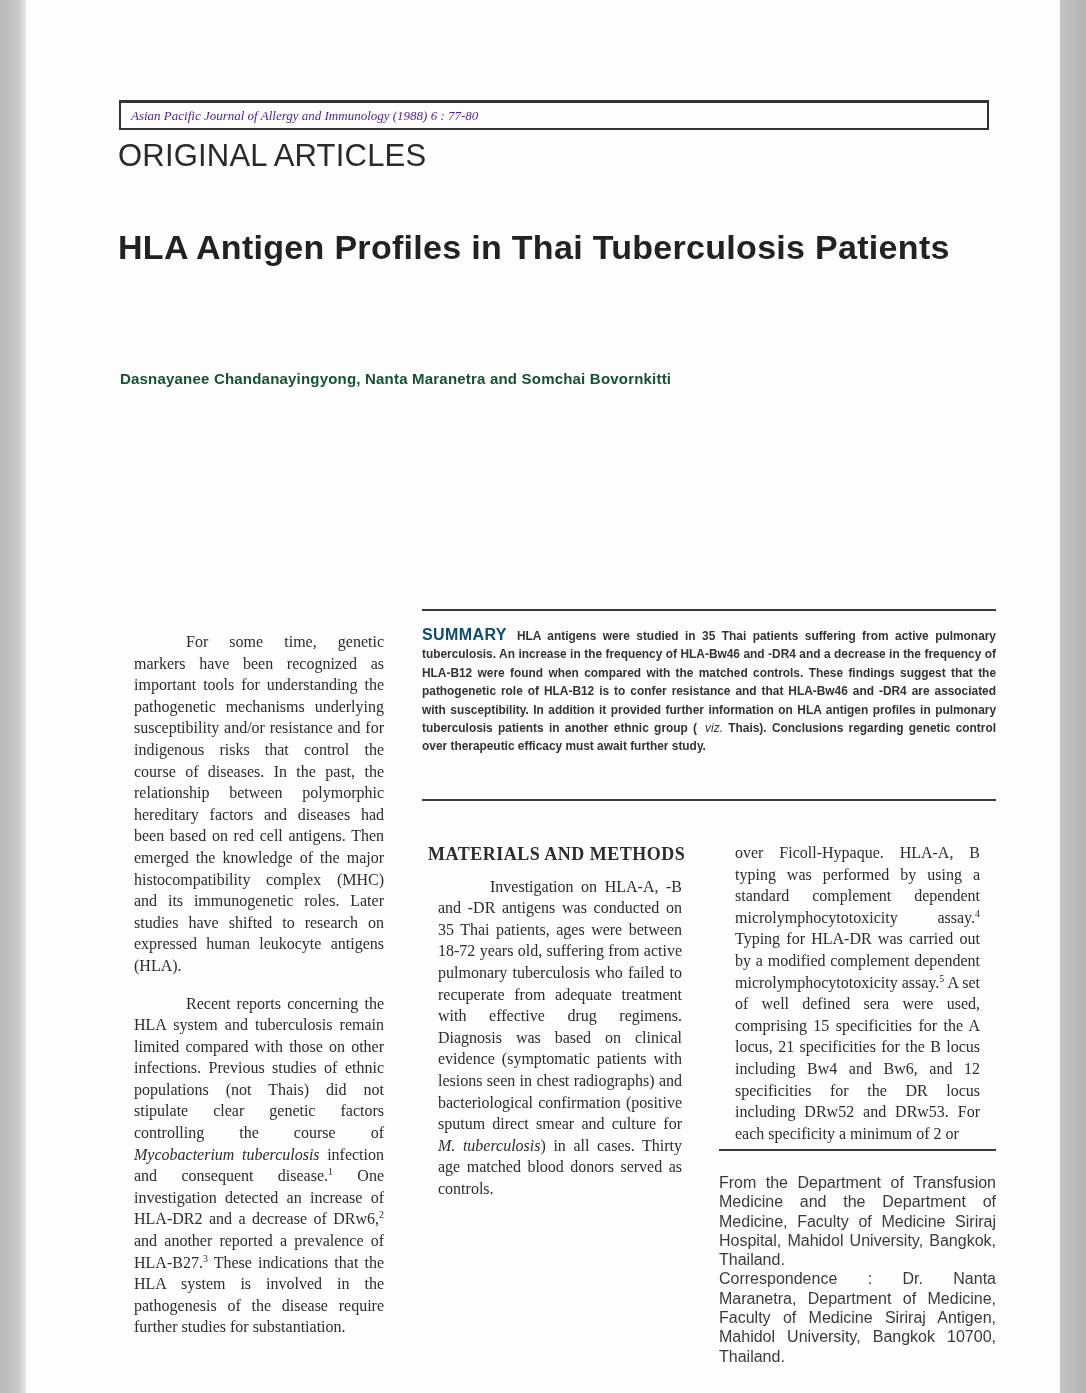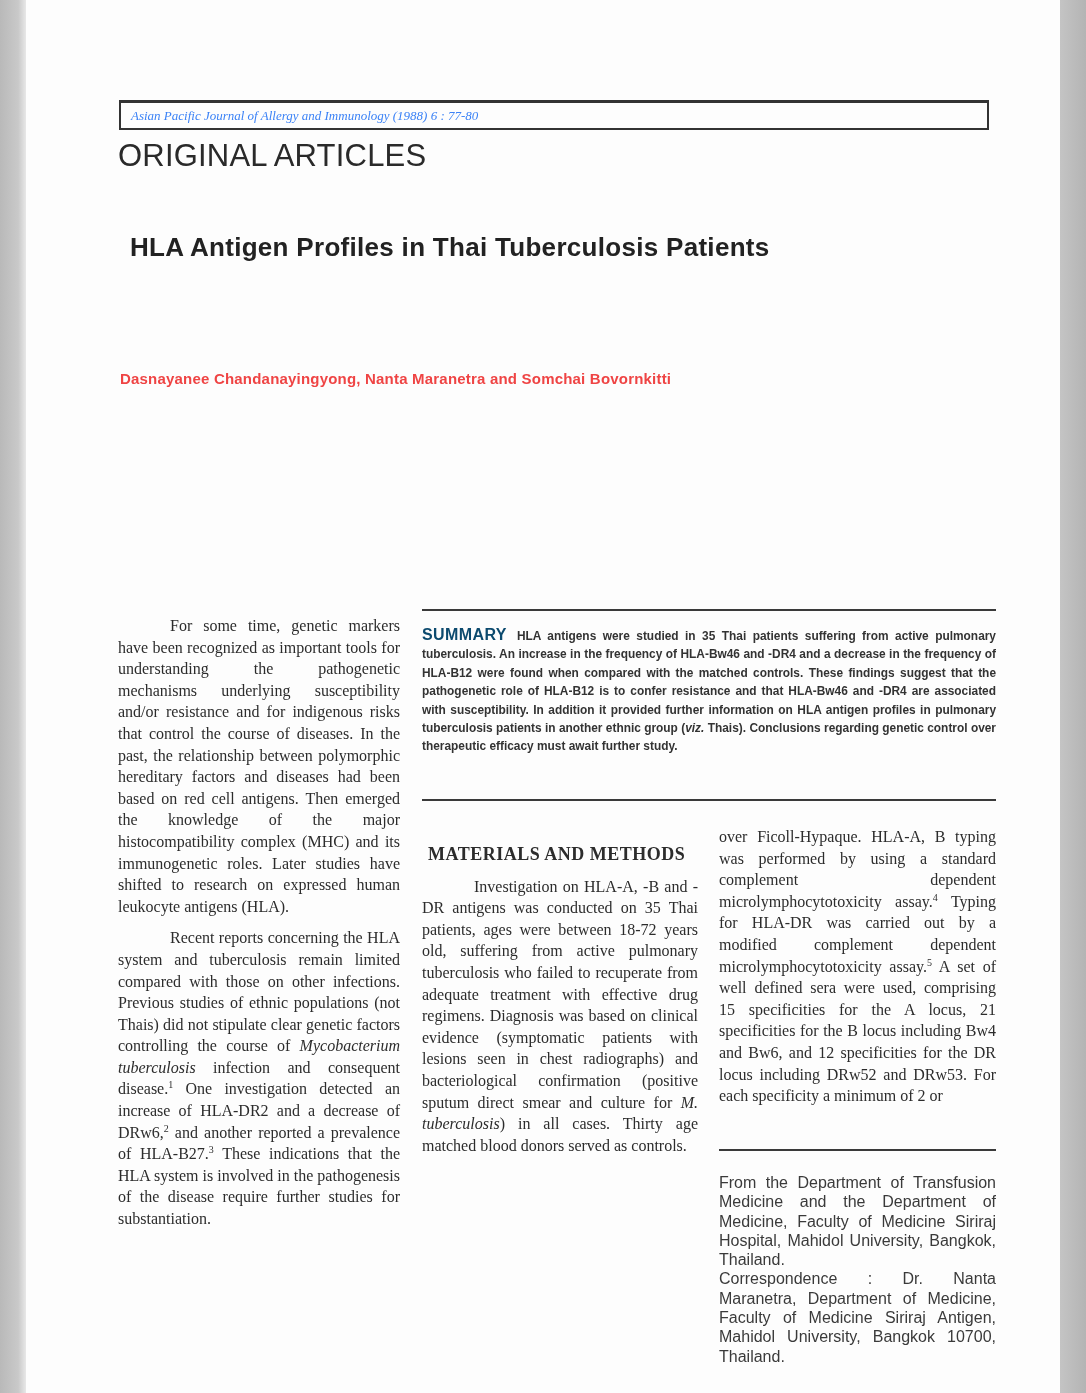--- a/index.html
+++ b/index.html
@@ -12,65 +12,65 @@
     .edge-left { position: absolute; left: 0; top: 0; width: 26px; height: 1393px; background: linear-gradient(to right, #b9b9b9, #c9c9c9 70%, #e8e8e8); }
     .edge-right { position: absolute; right: 0; top: 0; width: 26px; height: 1393px; background: linear-gradient(to right, #c4c4c4, #b4b4b4); }
 
     .journal-box {
       position: absolute; left: 119px; top: 100px; width: 870px; height: 30px;
       border: 2px solid #333; border-top-width: 3px;
       box-sizing: border-box;
     }
     .journal-line {
       position: absolute; left: 10px; top: 5px;
-      font-style: italic; font-size: 13px; color: #3b82f6; white-space: nowrap;
+      font-style: italic; font-size: 13px; color: #4c1d95; white-space: nowrap;
     }
     .section-label {
       position: absolute; left: 118px; top: 138px;
       font-family: "Liberation Sans", sans-serif; font-size: 31px; font-weight: normal;
       color: #2a2a2a; letter-spacing: 0.2px;
     }
     .title {
-      position: absolute; left: 130px; top: 222px; width: 900px;
+      position: absolute; left: 118px; top: 222px; width: 900px;
       font-family: "Liberation Sans", sans-serif; font-weight: bold;
-      font-size: 26px; line-height: 50px; color: #222;
+      font-size: 34px; line-height: 50px; color: #222;
       letter-spacing: 0.3px;
     }
     .authors {
       position: absolute; left: 120px; top: 370px;
       font-family: "Liberation Sans", sans-serif; font-weight: bold;
-      font-size: 15px; color: #ef4444; white-space: nowrap; letter-spacing: 0.2px;
+      font-size: 15px; color: #14532d; white-space: nowrap; letter-spacing: 0.2px;
     }
 
     .col {
       position: absolute;
       font-size: 16px; line-height: 21.6px;
       text-align: justify; color: #2c2c2c;
     }
-    .col p { margin: 0; }
+    .col p { margin: 16px; }
     .col p.indent { text-indent: 52px; }
     .col p + p { margin-top: 10px; }
     .col-1 { left: 118px; top: 615px; width: 282px; }
     .col-2 { left: 422px; top: 826px; width: 276px; }
     .col-3 { left: 719px; top: 826px; width: 277px; }
 
     .rule { position: absolute; height: 2px; background: #3a3a3a; }
     .rule-sum-top { left: 422px; top: 609px; width: 574px; }
     .rule-sum-bottom { left: 422px; top: 799px; width: 574px; }
     .rule-footnote { left: 719px; top: 1149px; width: 277px; }
 
     .summary {
       position: absolute; left: 422px; top: 626px; width: 574px;
       font-family: "Liberation Sans", sans-serif; font-size: 11.9px; line-height: 18.4px;
       font-weight: bold; color: #333; text-align: justify;
     }
     .summary-label {
       font-size: 16px; font-weight: bold; letter-spacing: 0.4px; margin-right: 10px; color: #0c4a6e;
     }
-    .summary i { font-weight: bold; }
+    .summary i { font-weight: normal; padding-left: 8px; }
 
     .heading-mm {
       font-weight: bold; font-size: 18px; letter-spacing: 0.5px;
       margin: 18px 0 10px 6px !important; text-align: left;
     }
 
     .footnote {
       position: absolute; left: 719px; top: 1173px; width: 277px;
       font-family: "Liberation Sans", sans-serif; font-size: 16px; line-height: 19.3px;
       color: #3a3a3a; text-align: justify;

